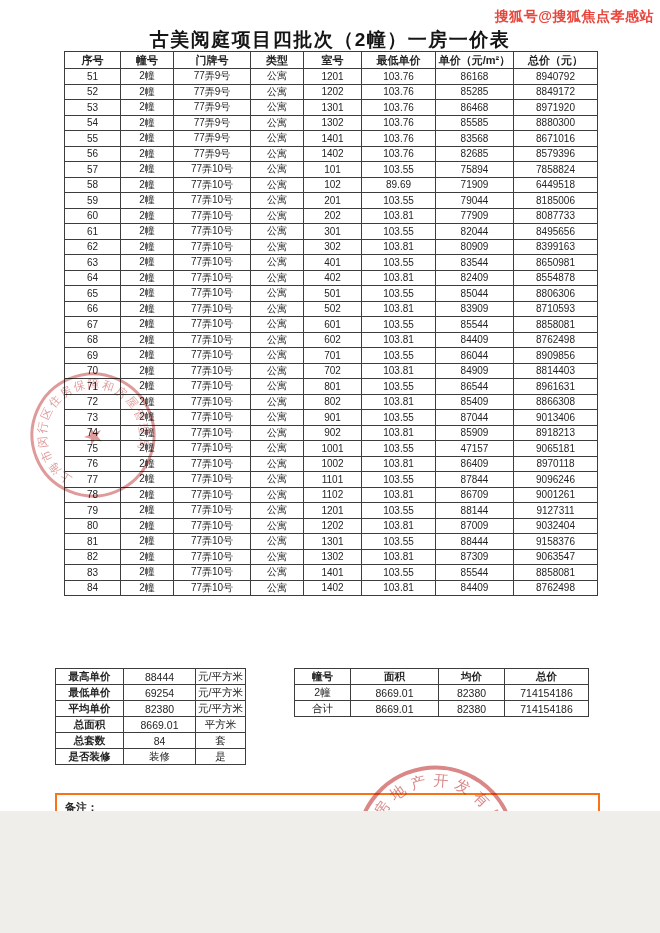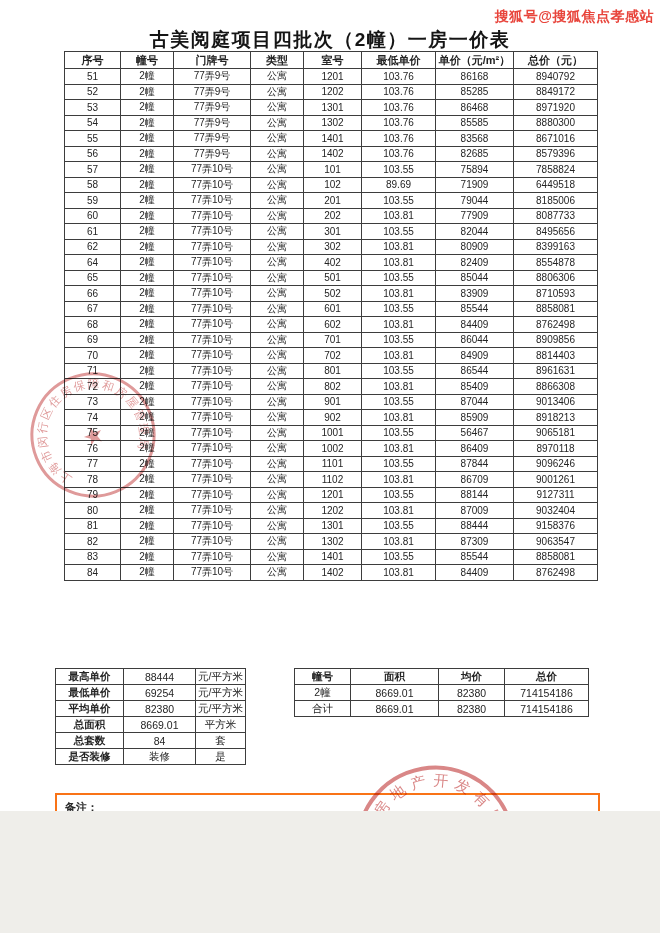--- a/index.html
+++ b/index.html
@@ -200,20 +200,30 @@
           <td>62</td>
           <td>2幢</td>
           <td>77弄10号</td>
           <td>公寓</td>
           <td>302</td>
           <td>103.81</td>
           <td>80909</td>
           <td>8399163</td>
         </tr>
         <tr>
+          <td>63</td>
+          <td>2幢</td>
+          <td>77弄10号</td>
+          <td>公寓</td>
+          <td>401</td>
+          <td>103.55</td>
+          <td>83544</td>
+          <td>8650981</td>
+        </tr>
+        <tr>
           <td>64</td>
           <td>2幢</td>
           <td>77弄10号</td>
           <td>公寓</td>
           <td>402</td>
           <td>103.81</td>
           <td>82409</td>
           <td>8554878</td>
         </tr>
         <tr>
@@ -316,21 +326,21 @@
           <td>85909</td>
           <td>8918213</td>
         </tr>
         <tr>
           <td>75</td>
           <td>2幢</td>
           <td>77弄10号</td>
           <td>公寓</td>
           <td>1001</td>
           <td>103.55</td>
-          <td>56467</td>
+          <td>47157</td>
           <td>9065181</td>
         </tr>
         <tr>
           <td>76</td>
           <td>2幢</td>
           <td>77弄10号</td>
           <td>公寓</td>
           <td>1002</td>
           <td>103.81</td>
           <td>86409</td>

